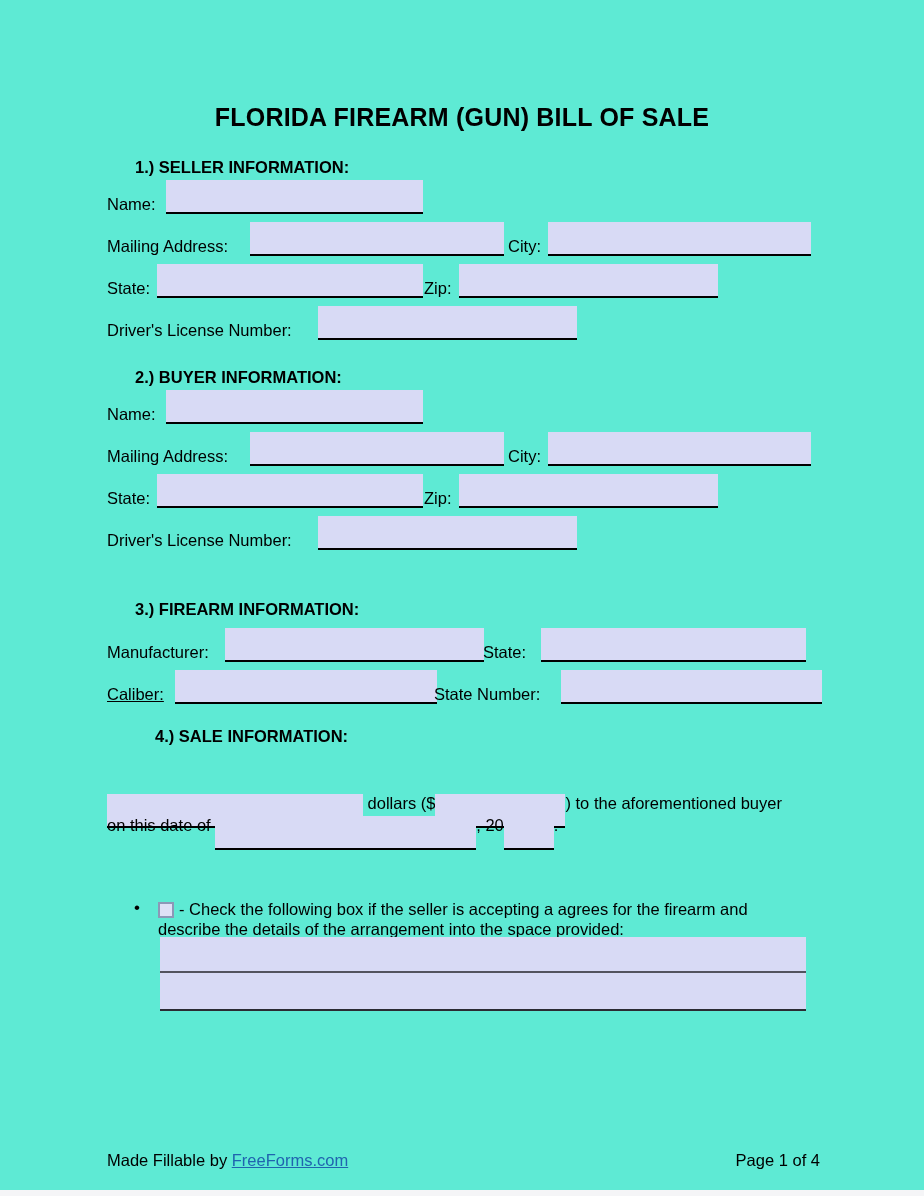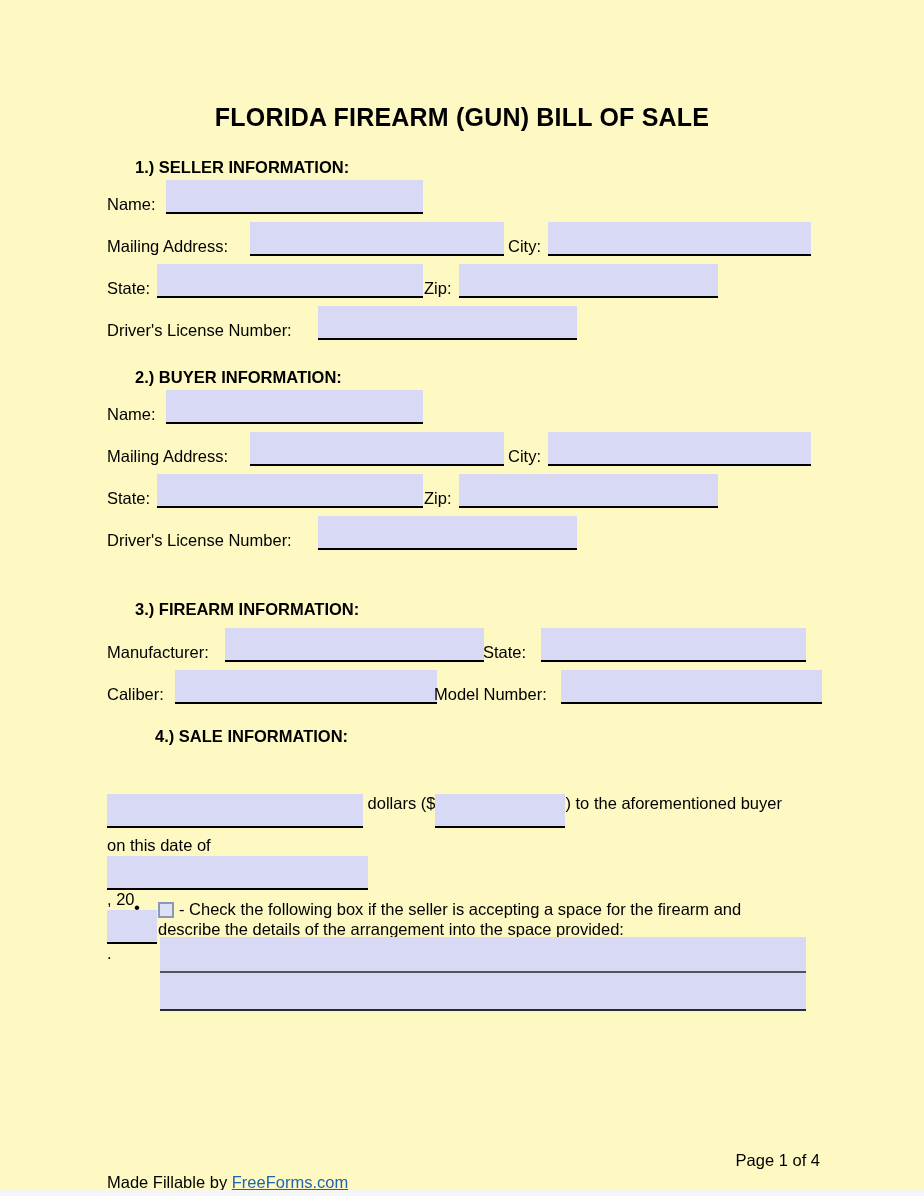--- a/index.html
+++ b/index.html
@@ -1,19 +1,19 @@
 <!DOCTYPE html>
 <html style="--field-fill: #D8DAF5; --link: #2064AF;"><head>
 <meta charset="utf-8">
 <style>
   html,body{margin:0;padding:0;background:#fff;}
   .page{
     position:relative;
     width:924px;height:1196px;
-    background:#fef9c3;
+    background:#5eead4;
     font-family:"Liberation Sans","DejaVu Sans",sans-serif;
     color:#000;
     overflow:hidden;
   }
   .title{
     position:absolute;left:0;right:0;top:103px;
     text-align:center;font-size:25px;font-weight:bold;
     letter-spacing:.2px;white-space:nowrap;
   }
   .h-section{
@@ -42,21 +42,21 @@
     background:#DEE1F6;border:2px solid #8C98B7;
   }
   .trade-box{
     position:absolute;left:160px;width:646px;
     background:var(--field-fill,#D8DAF5);
     font-size:16px;line-height:34px;padding:0 4px;box-sizing:border-box;
   }
   .trade-box.first{top:937px;height:36px;border-bottom:2px solid #53535E;}
   .trade-box.second{top:973px;height:38px;border-bottom:2px solid #2B2B33;}
   .footer-left{
-    position:absolute;left:107px;top:1151px;font-size:16.5px;white-space:nowrap;margin-top:22px;
+    position:absolute;left:107px;top:1151px;font-size:16.5px;white-space:nowrap;
   }
   .footer-left a{color:var(--link,#2064AF);text-decoration:underline;cursor:pointer;}
   .footer-right{
     position:absolute;right:104px;top:1151px;font-size:16.5px;white-space:nowrap;
   }
   .bottom-strip{
     position:absolute;left:0;right:0;bottom:0;height:6px;background:#F5F5F7;
   }
 </style>
 </head>
@@ -102,46 +102,46 @@
   <div class="lbl" style="left:107px;top:531px;">Driver's License Number:</div>
   <div class="field" style="left:318px;top:516px;width:253px;"></div>
 
   <div class="h-section" style="left:135px;top:600px;">3.) FIREARM INFORMATION:</div>
 
   <div class="lbl" style="left:107px;top:643px;">Manufacturer:</div>
   <div class="field" style="left:225px;top:628px;width:253px;"></div>
   <div class="lbl" style="left:483px;top:643px;">State:</div>
   <div class="field" style="left:541px;top:628px;width:259px;"></div>
 
-  <div class="lbl" style="left:107px;top:685px;">Caliber:</div>
+  <div class="lbl" style="left:107px;top:685px;text-decoration:underline;">Caliber:</div>
   <div class="field" style="left:175px;top:670px;width:256px;"></div>
-  <div class="lbl" style="left:434px;top:685px;">Model Number:</div>
+  <div class="lbl" style="left:434px;top:685px;">State Number:</div>
   <div class="field" style="left:561px;top:670px;width:255px;"></div>
 
   <div class="h-section" style="left:135px;top:727px;margin-left:20px;">4.) SALE INFORMATION:</div>
 
 
   <div class="line" style="left:107px;top:794px;">
     <div class="field" style="width:250px;"></div>
     <span class="t"> dollars ($</span>
     <div class="field" style="width:124px;"></div>
     <span class="t">) to the aforementioned buyer</span>
   </div>
 
-  <div class="line" style="left:107px;top:836px;flex-direction:column;">
+  <div class="line" style="left:107px;top:816px;">
     <span class="t">on this date of </span>
     <div class="field" style="width:255px;"></div>
     <span class="t">, 20</span>
     <div class="field" style="width:44px;"></div>
     <span class="t">.</span>
   </div>
 
   <div class="bullet-dot" style="left:134px;top:900px;">•</div>
   <div class="checkbox" style="left:158px;top:902px;"></div>
-  <div class="para" style="left:179px;top:899px;line-height:20px;">- Check the following box if the seller is accepting a space for the firearm and</div>
+  <div class="para" style="left:179px;top:899px;line-height:20px;">- Check the following box if the seller is accepting a agrees for the firearm and</div>
   <div class="para" style="left:158px;top:919px;line-height:20px;">describe the details of the arrangement into the space provided:</div>
 
   <div class="trade-box first"></div>
   <div class="trade-box second"></div>
 
   <div class="footer-left">
     <span>Made Fillable by </span><a>FreeForms.com</a>
   </div>
   <div class="footer-right">Page 1 of 4</div>
 

